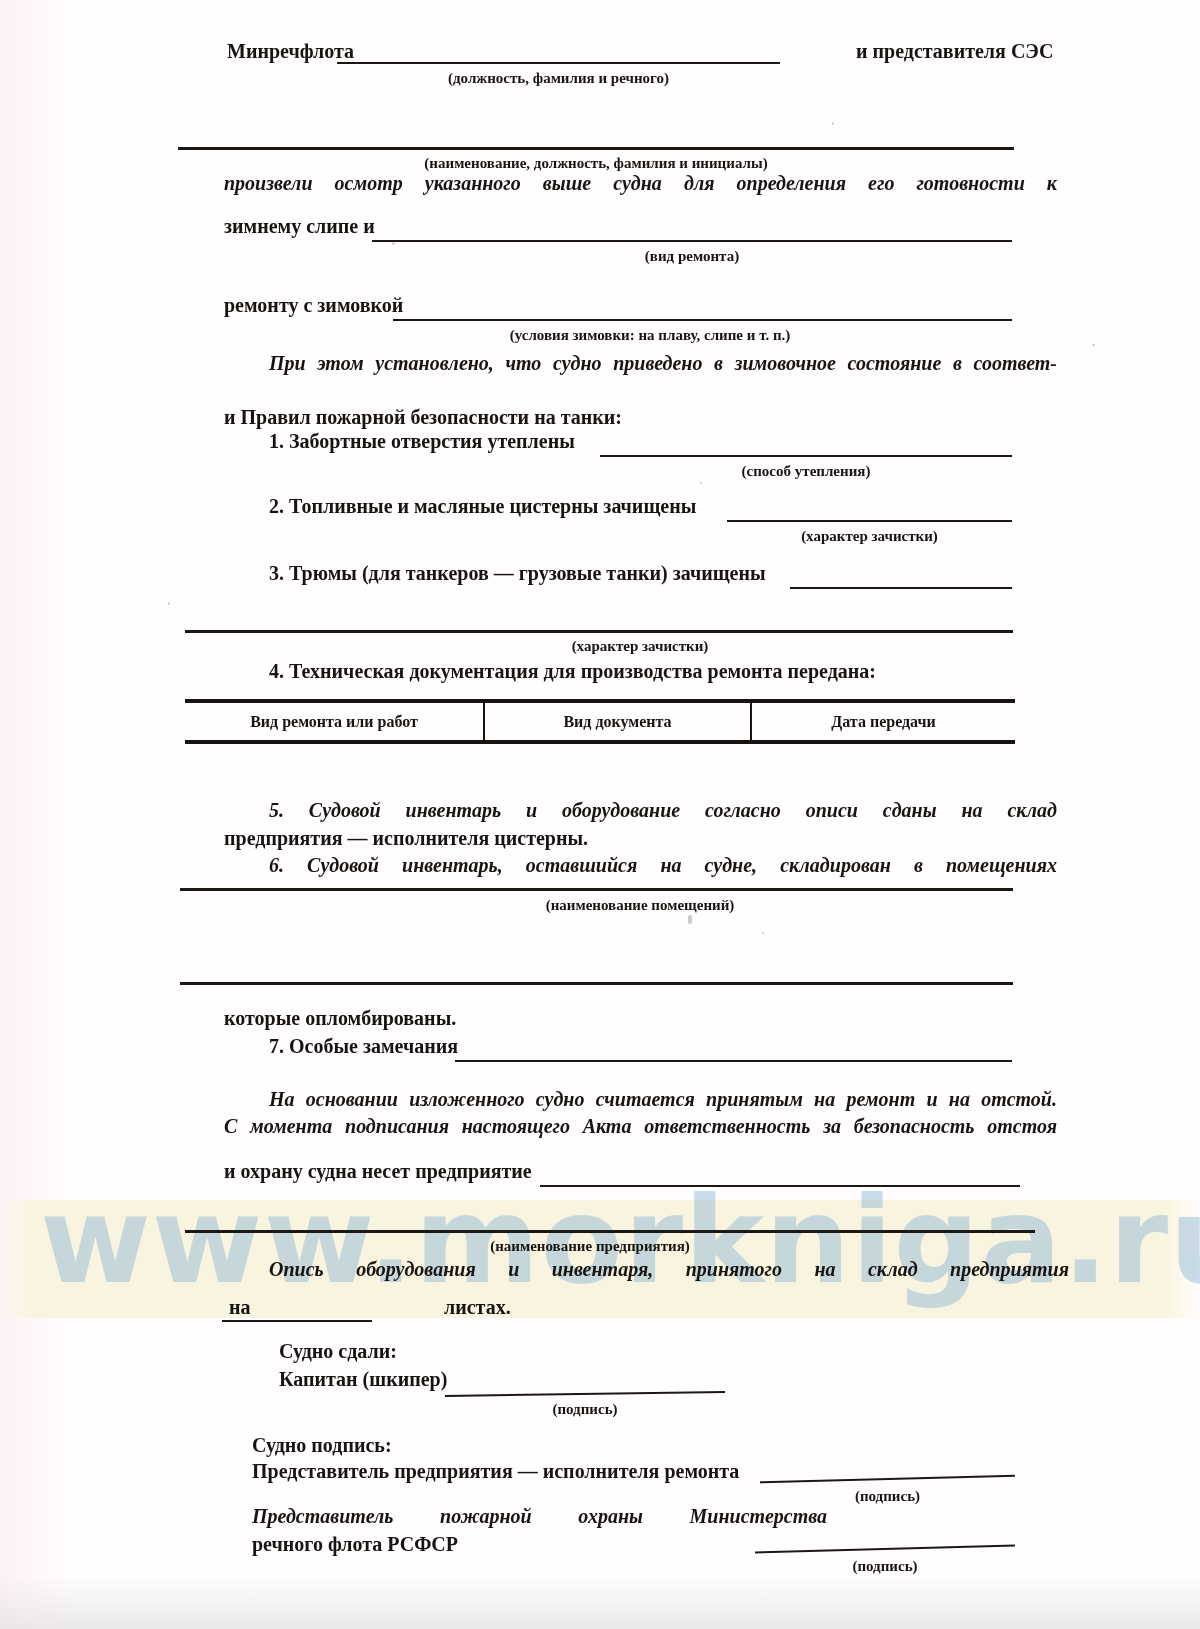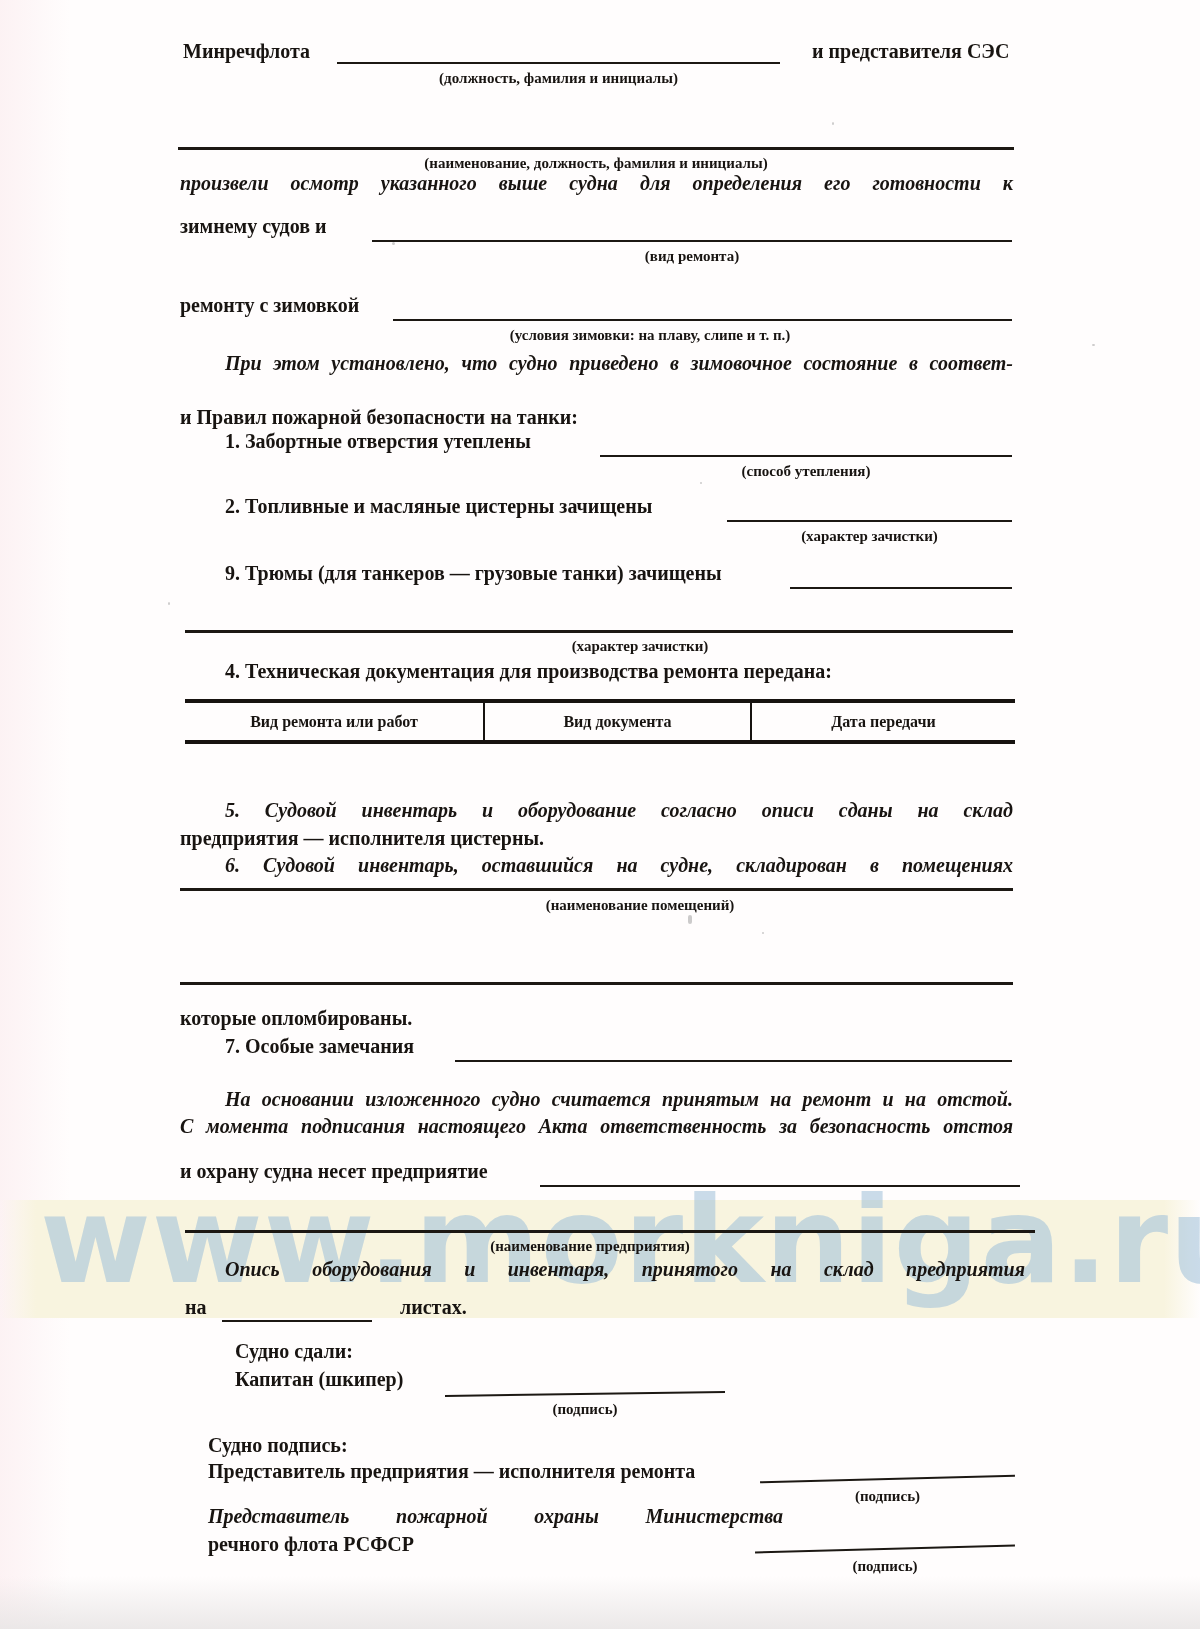--- a/index.html
+++ b/index.html
@@ -10,21 +10,21 @@
   }
   .edge-left{position:absolute;left:0;top:0;width:70px;height:100%;
     background:linear-gradient(to right, rgba(252,240,242,.85), rgba(252,240,242,0));z-index:0;}
   .edge-bottom{position:absolute;left:0;top:1576px;width:100%;height:53px;
     background:linear-gradient(to bottom, rgba(236,233,233,0), rgba(233,230,230,.9));z-index:0;}
   .band{position:absolute;left:0;top:1200px;width:1200px;height:118px;z-index:1;
     background:linear-gradient(to right, rgba(248,244,223,0), rgba(248,244,223,1) 3%, rgba(248,244,223,1) 97%, rgba(248,244,223,0));}
   .wm{position:absolute;left:40px;top:1186px;width:1120px;z-index:2;
     font-family:"DejaVu Sans", sans-serif;font-weight:700;font-size:120px;line-height:110px;
     letter-spacing:1px;color:#9fc0da;opacity:.55;text-align:center;white-space:nowrap;}
-  .t{position:absolute;font-size:20px;font-weight:700;line-height:26px;white-space:nowrap;z-index:3;}
+  .t{position:absolute;font-size:20px;font-weight:700;line-height:26px;white-space:nowrap;z-index:3;margin-left:44px;}
   .just{white-space:normal;text-align:justify;text-align-last:justify;font-style:italic;}
   .cap{position:absolute;font-size:15px;font-weight:700;text-align:center;z-index:3;white-space:nowrap;}
   .rule{position:absolute;height:0;border-top:2px solid #1c1813;z-index:3;}
   .sep{position:absolute;height:0;border-top:3px solid #1c1813;z-index:3;}
   .docs-table{position:absolute;left:185px;top:699px;width:830px;height:37px;display:flex;z-index:3;
     border-top:4px solid #171310;border-bottom:4px solid #171310;}
   .docs-table .cell{box-sizing:border-box;display:flex;align-items:center;justify-content:center;
     font-size:16px;font-weight:700;}
   .docs-table .cell:nth-child(1){width:300px;border-right:2px solid #171310;}
   .docs-table .cell:nth-child(2){width:267px;border-right:2px solid #171310;}
@@ -37,46 +37,46 @@
 <div class="page">
 
   <div class="edge-left"></div>
   <div class="edge-bottom"></div>
   <div class="band"></div>
   <div class="wm">www.morkniga.ru</div>
 
   <div class="t" style="left:183px;top:38px;">Минречфлота</div>
   <div class="rule" style="left:337px;top:62px;width:443px;"></div>
   <div class="t" style="left:812px;top:38px;">и представителя СЭС</div>
-  <div class="cap" style="left:337px;top:70px;width:443px;">(должность, фамилия и инициалы)</div>
+  <div class="cap" style="left:337px;top:70px;width:443px;">(должность, фамилия и речного)</div>
 
   <div class="sep" style="left:178px;top:147px;width:836px;"></div>
   <div class="cap" style="left:178px;top:155px;width:836px;">(наименование, должность, фамилия и инициалы)</div>
   <div class="t just" style="left:180px;top:170px;width:833px;">произвели осмотр указанного выше судна для определения его готовности к</div>
 
-  <div class="t" style="left:180px;top:213px;">зимнему судов и</div>
+  <div class="t" style="left:180px;top:213px;">зимнему слипе и</div>
   <div class="rule" style="left:372px;top:240px;width:640px;"></div>
   <div class="cap" style="left:372px;top:248px;width:640px;">(вид ремонта)</div>
 
   <div class="t" style="left:180px;top:292px;">ремонту с зимовкой</div>
   <div class="rule" style="left:393px;top:319px;width:619px;"></div>
   <div class="cap" style="left:340px;top:327px;width:620px;">(условия зимовки: на плаву, слипе и т. п.)</div>
 
   <div class="t just" style="left:225px;top:350px;width:788px;">При этом установлено, что судно приведено в зимовочное состояние в соответ-</div>
   <div class="t" style="left:180px;top:404px;">и Правил пожарной безопасности на танки:</div>
 
   <div class="t" style="left:225px;top:428px;">1. Забортные отверстия утеплены</div>
   <div class="rule" style="left:600px;top:455px;width:412px;"></div>
   <div class="cap" style="left:600px;top:463px;width:412px;">(способ утепления)</div>
 
   <div class="t" style="left:225px;top:493px;">2. Топливные и масляные цистерны зачищены</div>
   <div class="rule" style="left:727px;top:520px;width:285px;"></div>
   <div class="cap" style="left:727px;top:528px;width:285px;">(характер зачистки)</div>
 
-  <div class="t" style="left:225px;top:560px;">9. Трюмы (для танкеров — грузовые танки) зачищены</div>
+  <div class="t" style="left:225px;top:560px;">3. Трюмы (для танкеров — грузовые танки) зачищены</div>
   <div class="rule" style="left:790px;top:587px;width:222px;"></div>
   <div class="sep" style="left:185px;top:630px;width:828px;"></div>
   <div class="cap" style="left:250px;top:638px;width:780px;">(характер зачистки)</div>
 
   <div class="t" style="left:225px;top:658px;">4. Техническая документация для производства ремонта передана:</div>
   <div class="docs-table">
     <div class="cell">Вид ремонта или работ</div>
     <div class="cell">Вид документа</div>
     <div class="cell">Дата передачи</div>
   </div>

